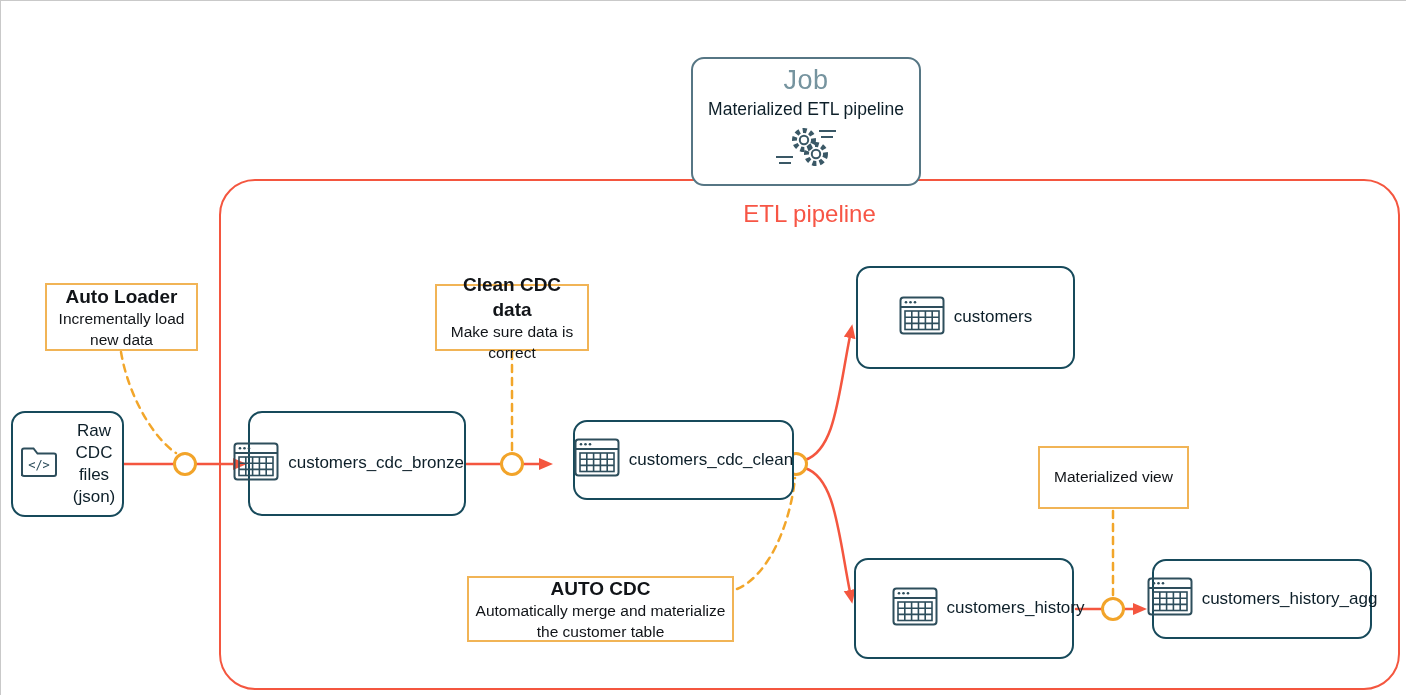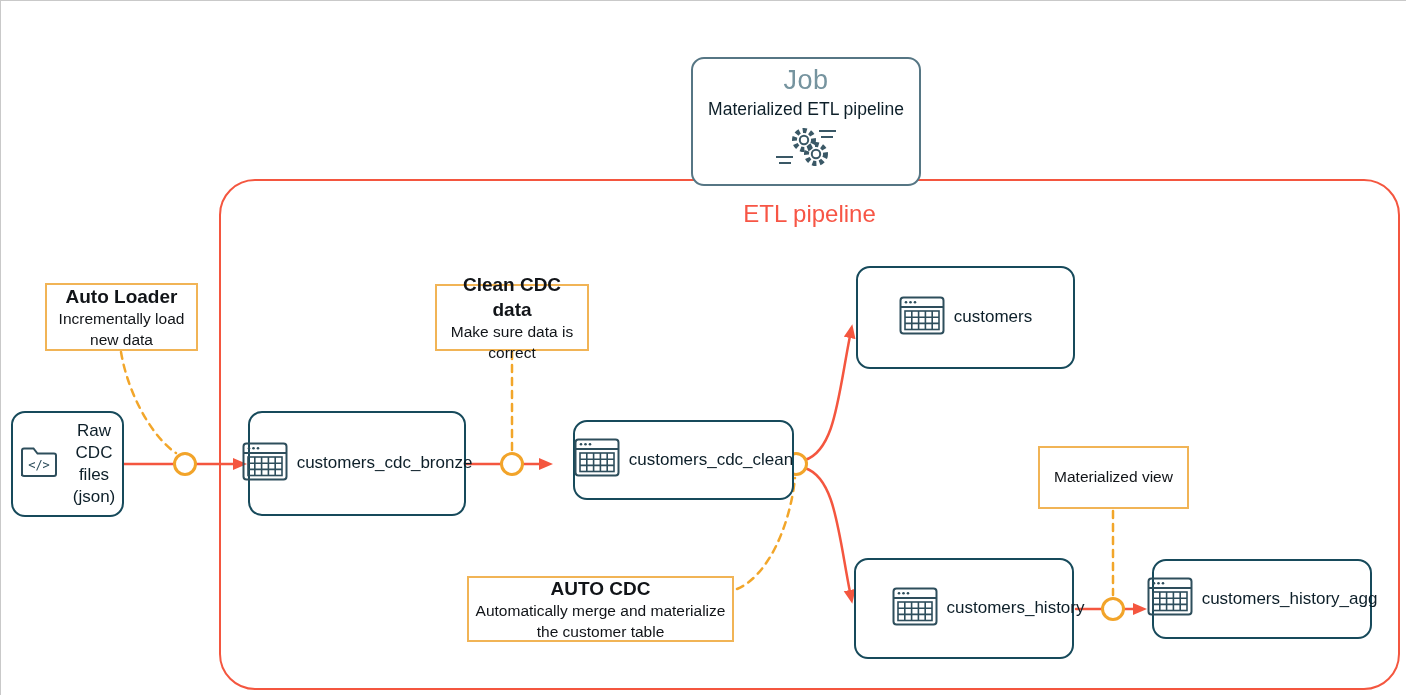--- a/index.html
+++ b/index.html
@@ -34,21 +34,21 @@
   }
 
   
   .node{
     position:absolute;box-sizing:border-box;border:2.5px solid #174A5B;
     border-radius:14px;background:#ffffff;display:flex;flex-direction:row;
     align-items:center;justify-content:center;gap:9px;z-index:2;
   }
   .node-label{font-size:17px;color:#0d1f29;text-align:center;line-height:1.3;}
   .node-source{left:10px;top:410px;width:113px;height:106px;padding:4px;}
-  .node-bronze{left:247px;top:410px;width:218px;height:105px;}
+  .node-bronze{left:247px;top:410px;width:218px;height:105px;justify-content:flex-end;}
   .node-clean{left:572px;top:411px;width:221px;height:80px;margin-top:8px;}
   .node-customers{left:855px;top:265px;width:219px;height:103px;}
   .node-history{left:853px;top:557px;width:220px;height:101px;padding-left:48px;}
   .node-history-agg{left:1151px;top:558px;width:220px;height:80px;}
 
   
   .annot{
     position:absolute;box-sizing:border-box;border:2px solid #F1B456;
     background:#ffffff;display:flex;flex-direction:column;align-items:center;
     justify-content:center;text-align:center;font-size:15.5px;color:#111418;

